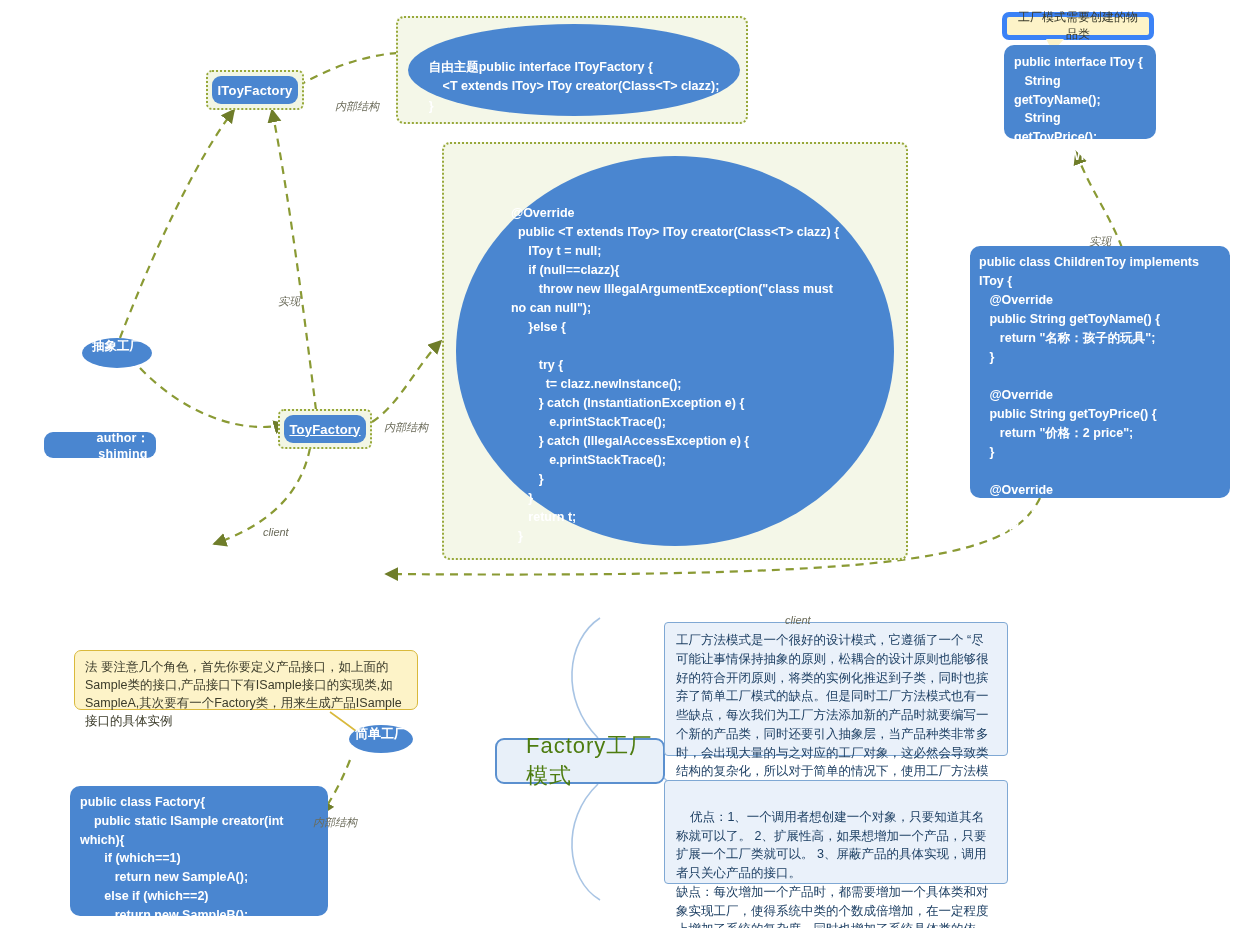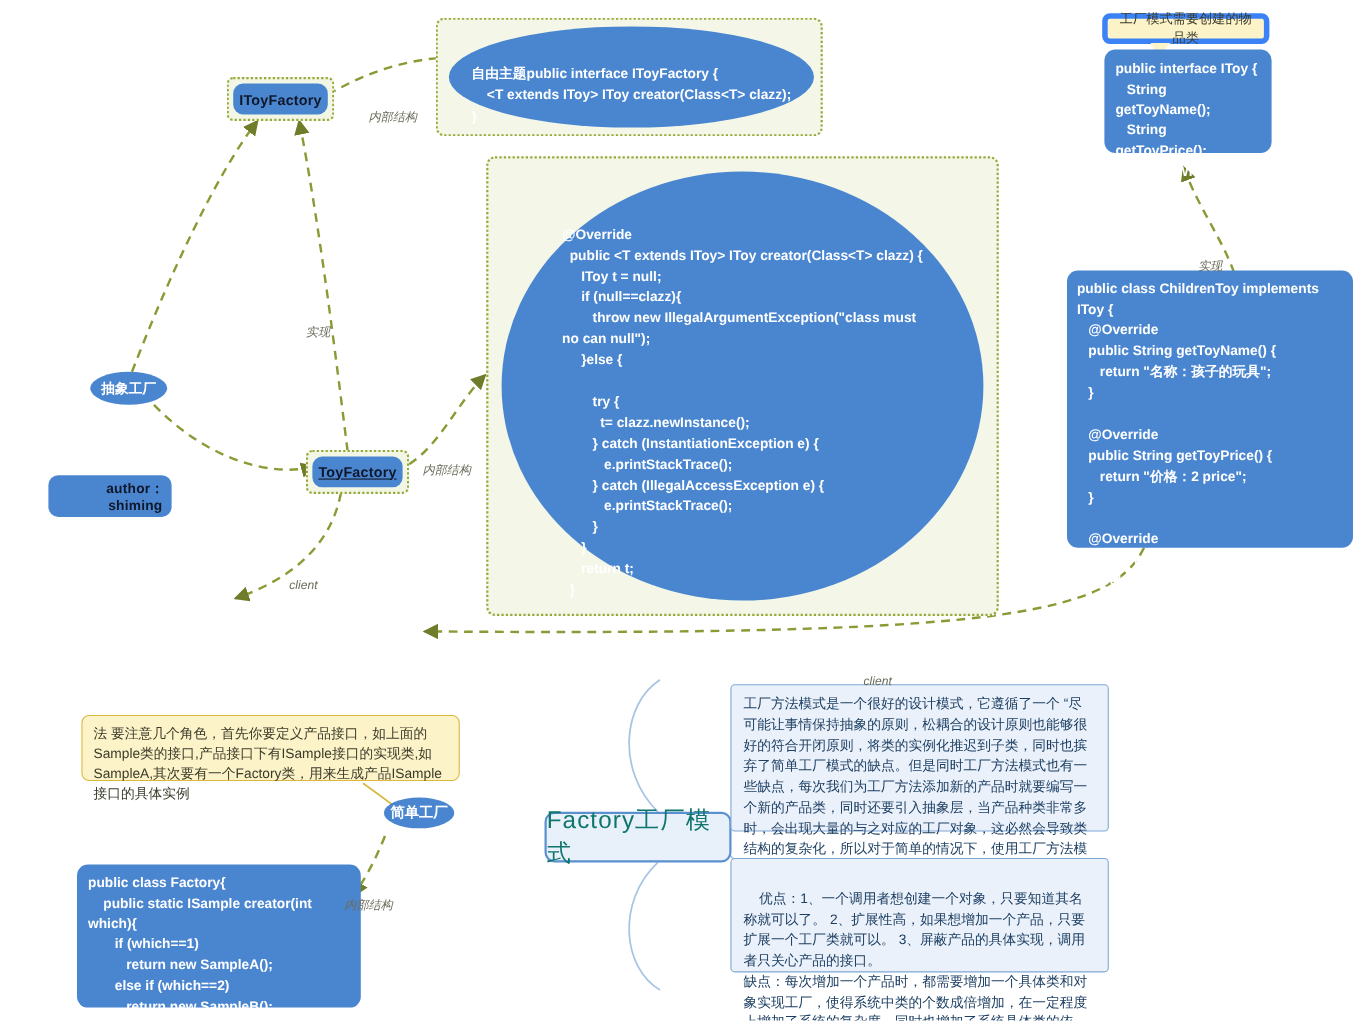--- a/index.html
+++ b/index.html
@@ -22,21 +22,21 @@
     height: 928px;
     pointer-events: none;
   }
   .node {
     position: absolute;
     box-sizing: border-box;
   }
   
   .pill {
     background: #4a86d0;
-    color: #0f172a;
+    color: #ffffff;
     border-radius: 9px;
     font-weight: bold;
     display: flex;
     align-items: center;
     justify-content: center;
     text-align: center;
     letter-spacing: .2px;
   }
   
   .dotframe {
@@ -45,21 +45,20 @@
     border: 2px dotted #97a83a;
     background: #f2f6e4;
     border-radius: 6px;
   }
   
   .ellipse {
     background: #4a86d0;
     color: #ffffff;
     border-radius: 50%;
     display: flex;
-    align-items: center;
     justify-content: center;
     text-align: center;
     font-weight: bold;
   }
   
   .code-ellipse {
     background: #4a86d0;
     color: #ffffff;
     border-radius: 50%;
     display: flex;
@@ -107,26 +106,27 @@
     line-height: 1.5;
     padding: 8px 11px;
   }
   
   .topic {
     position: absolute;
     box-sizing: border-box;
     background: #e8f0f9;
     border: 2px solid #5b90cf;
     border-radius: 9px;
-    color: #0f766e;
+    color: #4d7c0f;
     display: flex;
     align-items: center;
     justify-content: center;
     font-size: 22px;
     letter-spacing: 1px;
+    padding-left: 29px;
   }
   .edge-label {
     position: absolute;
     color: #6b6b5a;
     font-style: italic;
     font-size: 11px;
     font-family: "Liberation Sans", "DejaVu Sans", sans-serif;
     white-space: nowrap;
     margin-top: 44px;
   }
@@ -219,21 +219,21 @@
 
   <div class="dotframe" style="left:278px; top:409px; width:94px; height:40px;"></div>
   <div class="node pill" style="left:284px; top:415px; width:82px; height:28px; font-size:13px;text-decoration:underline;">
     <span>ToyFactory</span>
   </div>
 
   <div class="node ellipse" style="left:82px; top:338px; width:70px; height:30px; font-size:12.5px;">
     <span>抽象工厂</span>
   </div>
 
-  <div class="node pill" style="left:44px; top:432px; width:112px; height:38px; font-size:12.5px;padding-left:46px;">
+  <div class="node pill" style="left:44px; top:432px; width:112px; height:26px; font-size:12.5px;padding-left:46px;">
     <span>author：shiming</span>
   </div>
 
 
   <div class="note small" style="left:1002px; top:12px; width:152px; height:28px; font-size:12px; display:flex; align-items:center; justify-content:center;">
     <span>工厂模式需要创建的物品类</span>
   </div>
   <div style="position:absolute; left:1046px; top:39px; width:0; height:0;
               border-left:7px solid transparent; border-right:11px solid transparent;
               border-top:13px solid #fdf3c8;"></div>

